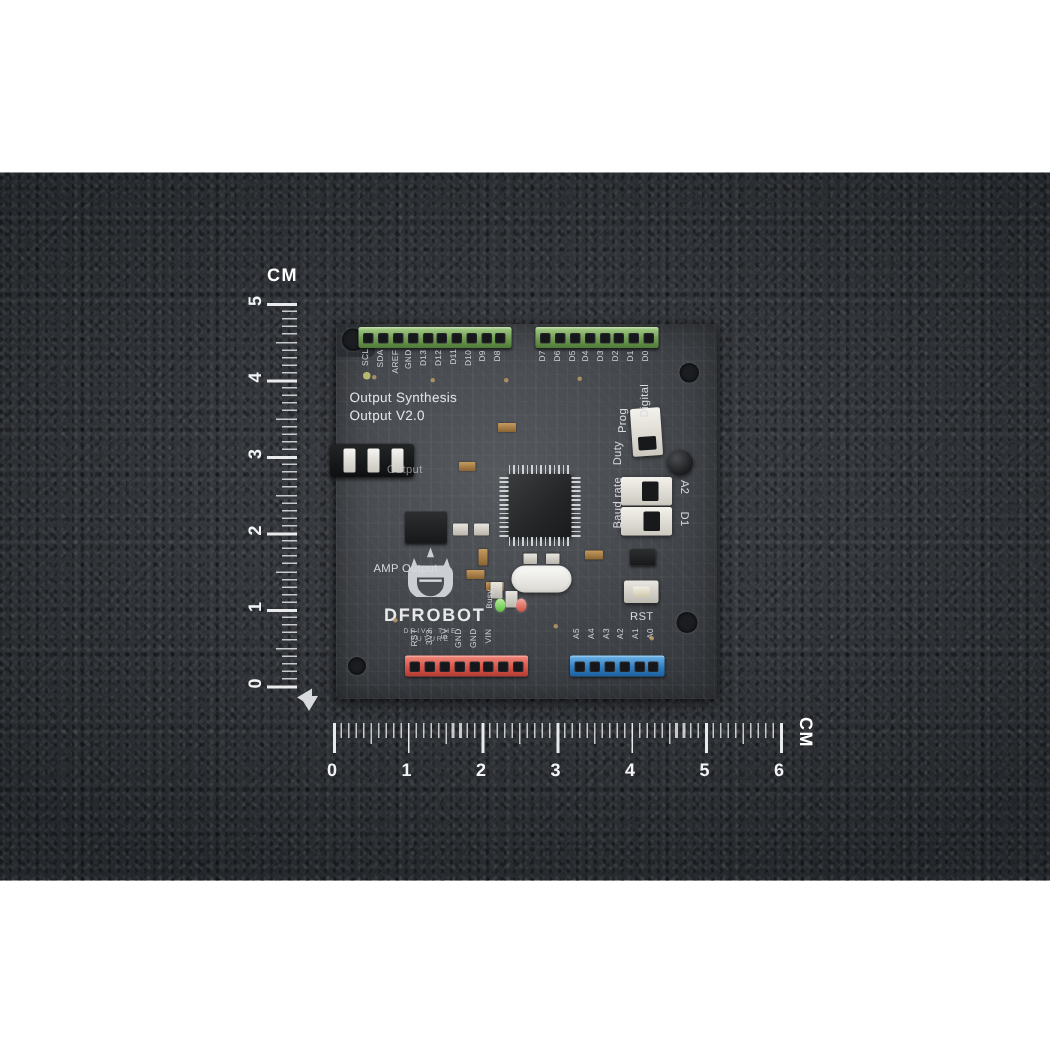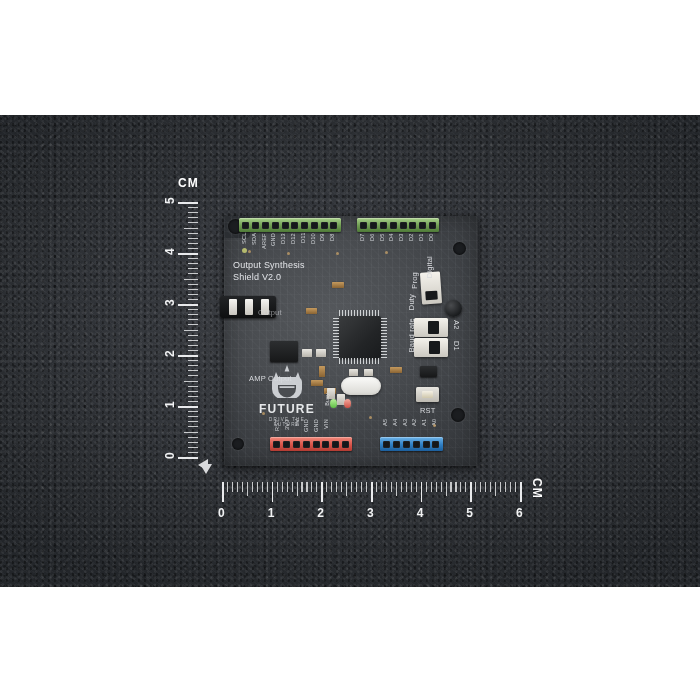--- a/index.html
+++ b/index.html
@@ -361,21 +361,21 @@
     <div class="hdr blue" style="left:156px;top:221px;height:14px;padding:0 2px;">
       <span class="pin"></span>
       <span class="pin"></span>
       <span class="pin"></span>
       <span class="pin"></span>
       <span class="pin"></span>
       <span class="pin"></span>
     </div>
 
     <div class="silk big" style="left:9px;top:43px;">Output Synthesis</div>
-    <div class="silk big" style="left:9px;top:55px;">Shield V2.0</div>
+    <div class="silk big" style="left:9px;top:55px;">Output V2.0</div>
 
     <div class="comp jack" style="left:-4px;top:80px;width:56px;height:22px;">
       <div class="ring" style="left:9px;"></div>
       <div class="ring" style="left:25px;"></div>
       <div class="ring" style="left:41px;"></div>
     </div>
     <div class="silk" style="left:34px;top:92px;opacity:.6;">Output</div>
 
     <div class="comp chip-soic" style="left:46px;top:125px;width:28px;height:21px;"></div>
     <div class="silk" style="left:25px;top:158px;">AMP  Output</div>
@@ -438,21 +438,21 @@
       <svg width="62" height="34" viewBox="0 0 62 34">
         <g fill="#d7dade" opacity="0.92">
           <path d="M31 1 L33.4 7.5 L28.6 7.5 Z"></path>
           <path d="M20 8 L22.6 14 L18 14 Z"></path>
           <path d="M42 8 L44 14 L39.4 14 Z"></path>
           <path d="M21 13 h20 a5 5 0 0 1 5 5 v7 a10 10 0 0 1 -10 10 h-10 a10 10 0 0 1 -10 -10 v-7 a5 5 0 0 1 5 -5 z"></path>
         </g>
         <path d="M22 21 h18 v3.5 a9 9 0 0 1 -18 0 z" fill="#4a4d51"></path>
         <path d="M23.5 22.3 h15 v1.6 h-15 z" fill="#d7dade"></path>
       </svg>
-      <div class="logo-word">FUTURE</div>
+      <div class="logo-word">DFROBOT</div>
       <div class="logo-tag">DRIVE THE FUTURE</div>
     </div>
 
     <div class="pad" style="left:24px;top:34px;width:3px;height:3px;"></div>
     <div class="pad" style="left:63px;top:36px;width:3px;height:3px;"></div>
     <div class="pad" style="left:112px;top:36px;width:3px;height:3px;"></div>
     <div class="pad" style="left:161px;top:35px;width:3px;height:3px;"></div>
     <div class="pad" style="left:38px;top:196px;width:3px;height:3px;"></div>
     <div class="pad" style="left:145px;top:200px;width:3px;height:3px;"></div>
     <div class="pad" style="left:209px;top:208px;width:3px;height:3px;"></div>

